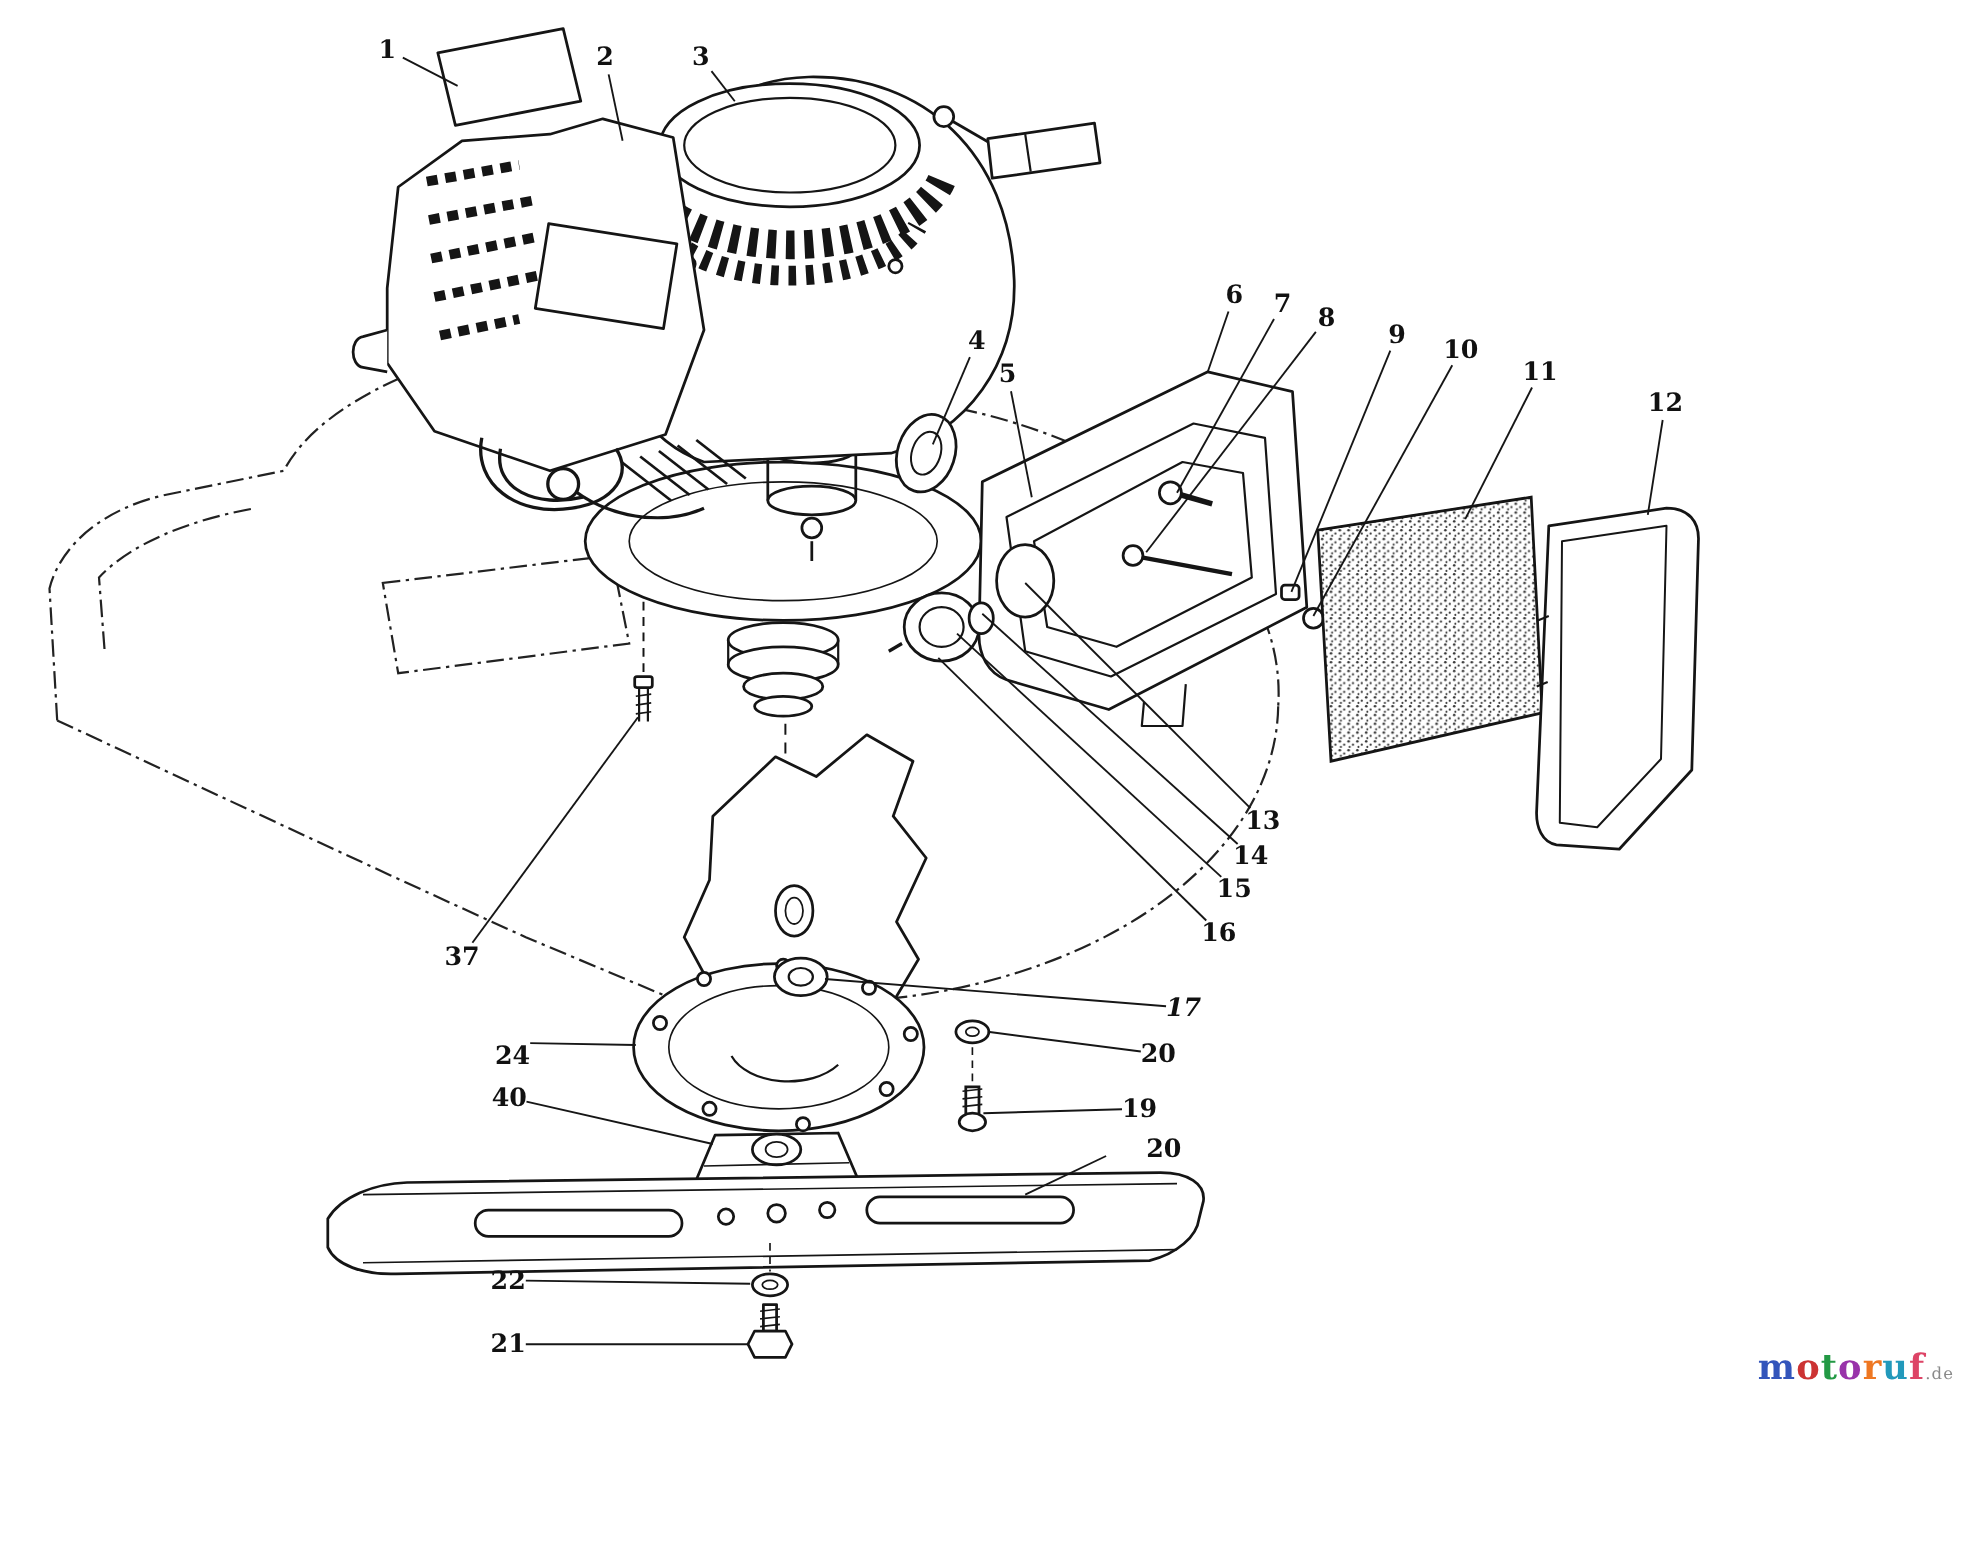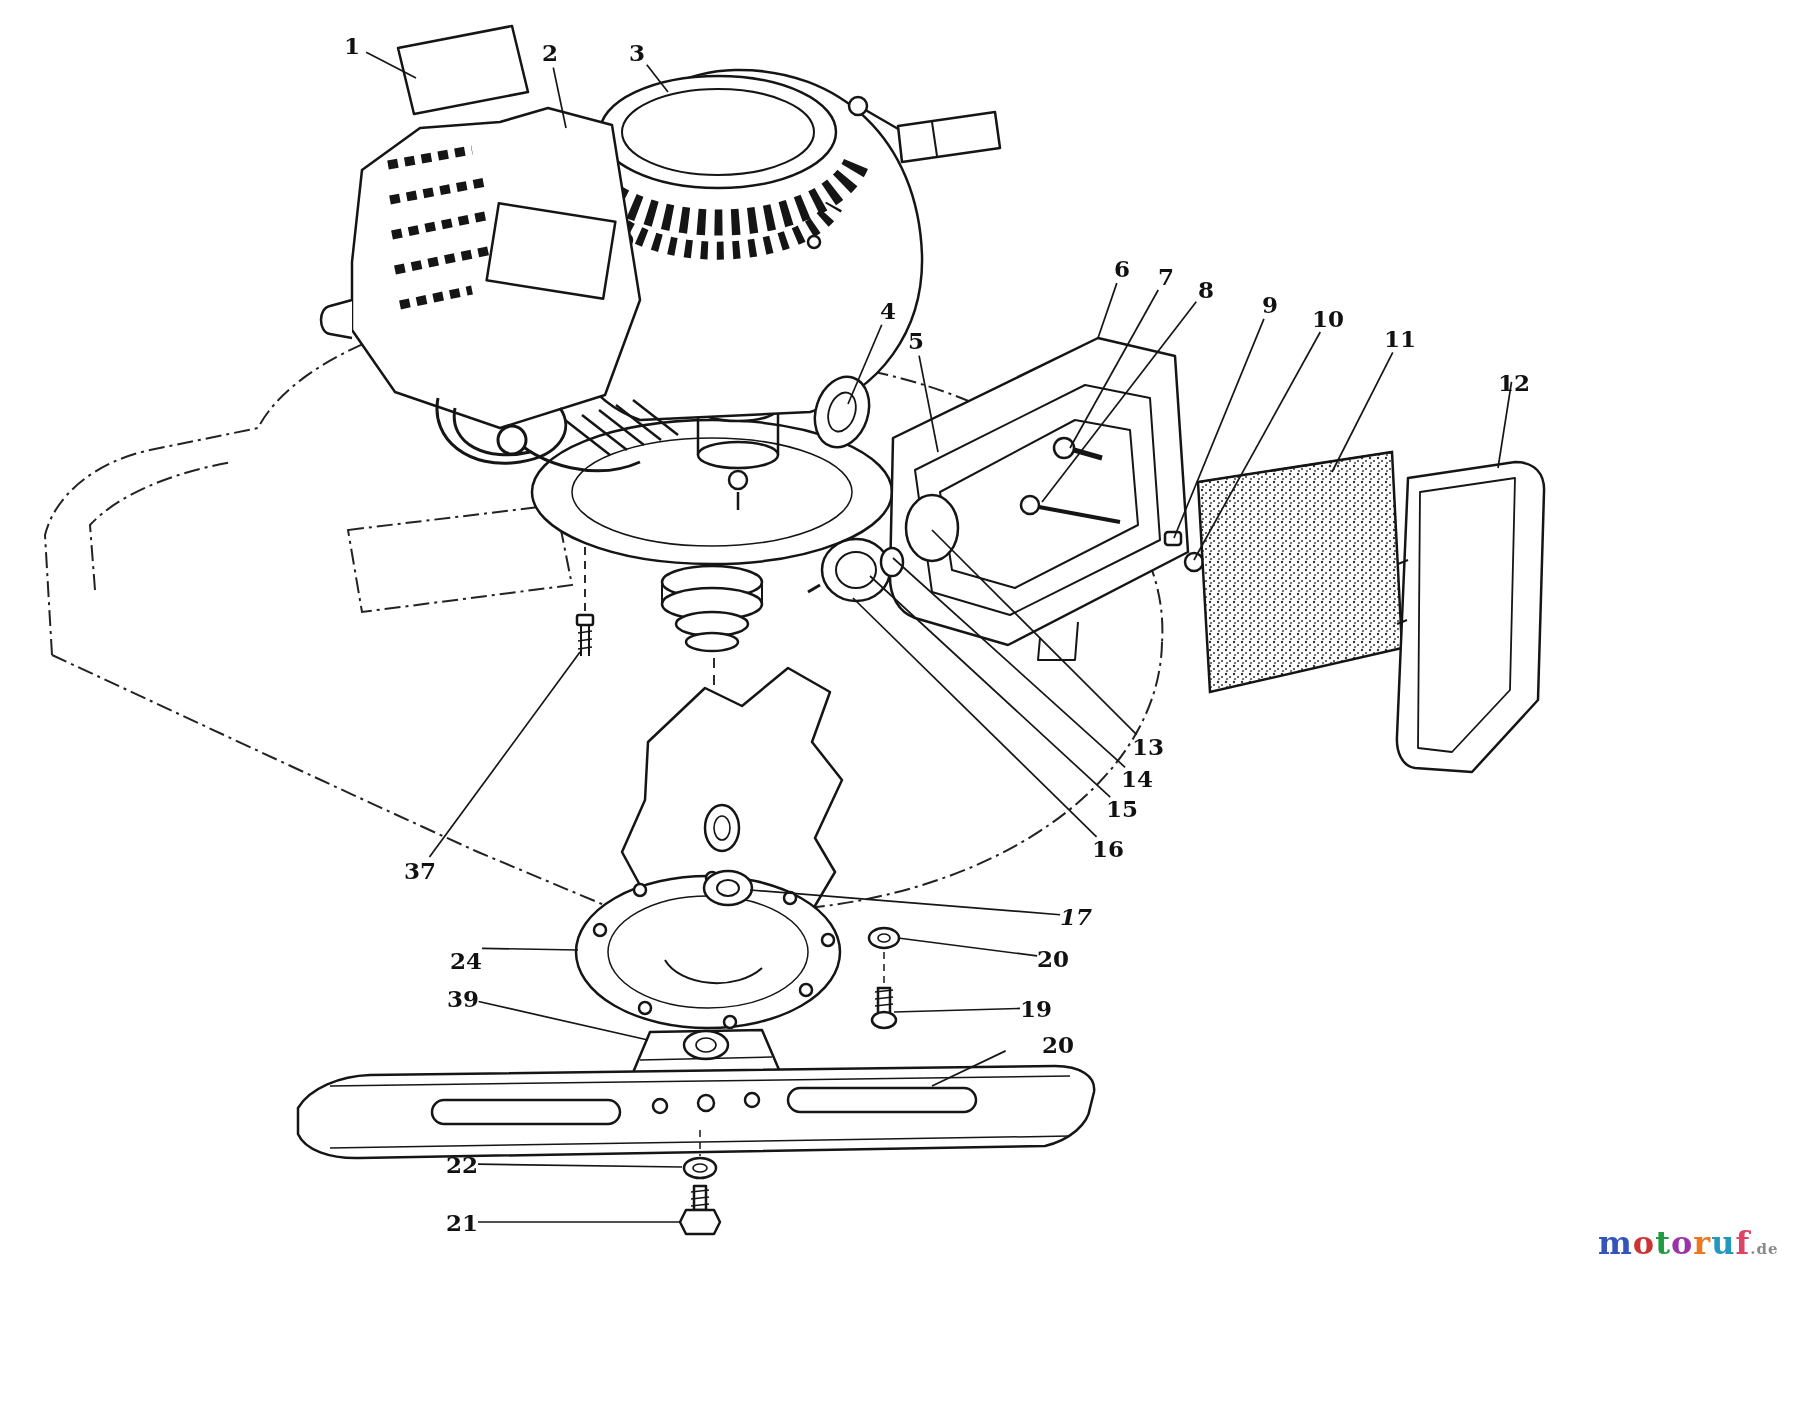--- a/index.html
+++ b/index.html
@@ -4,21 +4,21 @@
 <style>
   html,body{margin:0;padding:0;background:#ffffff;}
   #stage{position:relative;width:1800px;height:1425px;background:#ffffff;overflow:hidden;
          font-family:"DejaVu Serif", serif;}
   #art,#leaders{position:absolute;left:0;top:0;width:1800px;height:1425px;}
   #leaders line{stroke:#161616;stroke-width:1.7;}
   .callout{position:absolute;transform:translate(-50%,-50%);font-weight:bold;font-size:23px;
            color:#111;line-height:1;user-select:none;}
   #logo{position:absolute;left:1598px;top:1224px;font-weight:bold;font-size:32px;
         font-family:"DejaVu Serif", serif;letter-spacing:1px;white-space:nowrap;}
-  #logo .suffix{font-size:15px;font-weight:bold;}
+  #logo .suffix{font-size:15px;font-weight:normal;}
 </style>
 </head>
 <body>
 
 <div id="stage">
 
   <svg id="art" viewBox="0 0 1800 1425" xmlns="http://www.w3.org/2000/svg">
     <defs>
       <pattern id="stip" width="8" height="8" patternUnits="userSpaceOnUse">
         <rect width="8" height="8" fill="#ffffff"></rect>
@@ -242,27 +242,27 @@
     <div class="callout" style="left: 550px; top: 52px;">2</div>
     <div class="callout" style="left: 637px; top: 52px;">3</div>
     <div class="callout" style="left: 888px; top: 310px;">4</div>
     <div class="callout" style="left: 916px; top: 340px;">5</div>
     <div class="callout" style="left: 1122px; top: 268px;">6</div>
     <div class="callout" style="left: 1166px; top: 276px;">7</div>
     <div class="callout" style="left: 1206px; top: 289px;">8</div>
     <div class="callout" style="left: 1270px; top: 304px;">9</div>
     <div class="callout" style="left: 1328px; top: 318px;">10</div>
     <div class="callout" style="left: 1400px; top: 338px;">11</div>
-    <div class="callout" style="left: 1514px; top: 366px; margin-top: 16px;">12</div>
+    <div class="callout" style="left: 1514px; top: 366px;">12</div>
     <div class="callout" style="left: 1148px; top: 746px; text-align: center;">13</div>
     <div class="callout" style="left: 1137px; top: 778px;">14</div>
     <div class="callout" style="left: 1122px; top: 808px;">15</div>
     <div class="callout" style="left: 1108px; top: 848px;">16</div>
     <div class="callout" style="left: 1076px; top: 916px; font-style: italic;">17</div>
     <div class="callout" style="left: 1053px; top: 958px;">20</div>
     <div class="callout" style="left: 1036px; top: 1008px;">19</div>
     <div class="callout" style="left: 1020px; top: 1044px; margin-left: 38px;">20</div>
     <div class="callout" style="left: 462px; top: 1222px;">21</div>
     <div class="callout" style="left: 462px; top: 1164px;">22</div>
-    <div class="callout" style="left: 463px; top: 998px;">39</div>
+    <div class="callout" style="left: 463px; top: 998px;">40</div>
     <div class="callout" style="left: 466px; top: 948px; margin-top: 12px;">24</div>
     <div class="callout" style="left: 420px; top: 870px;">37</div>
   </div>
 
 </body></html>

